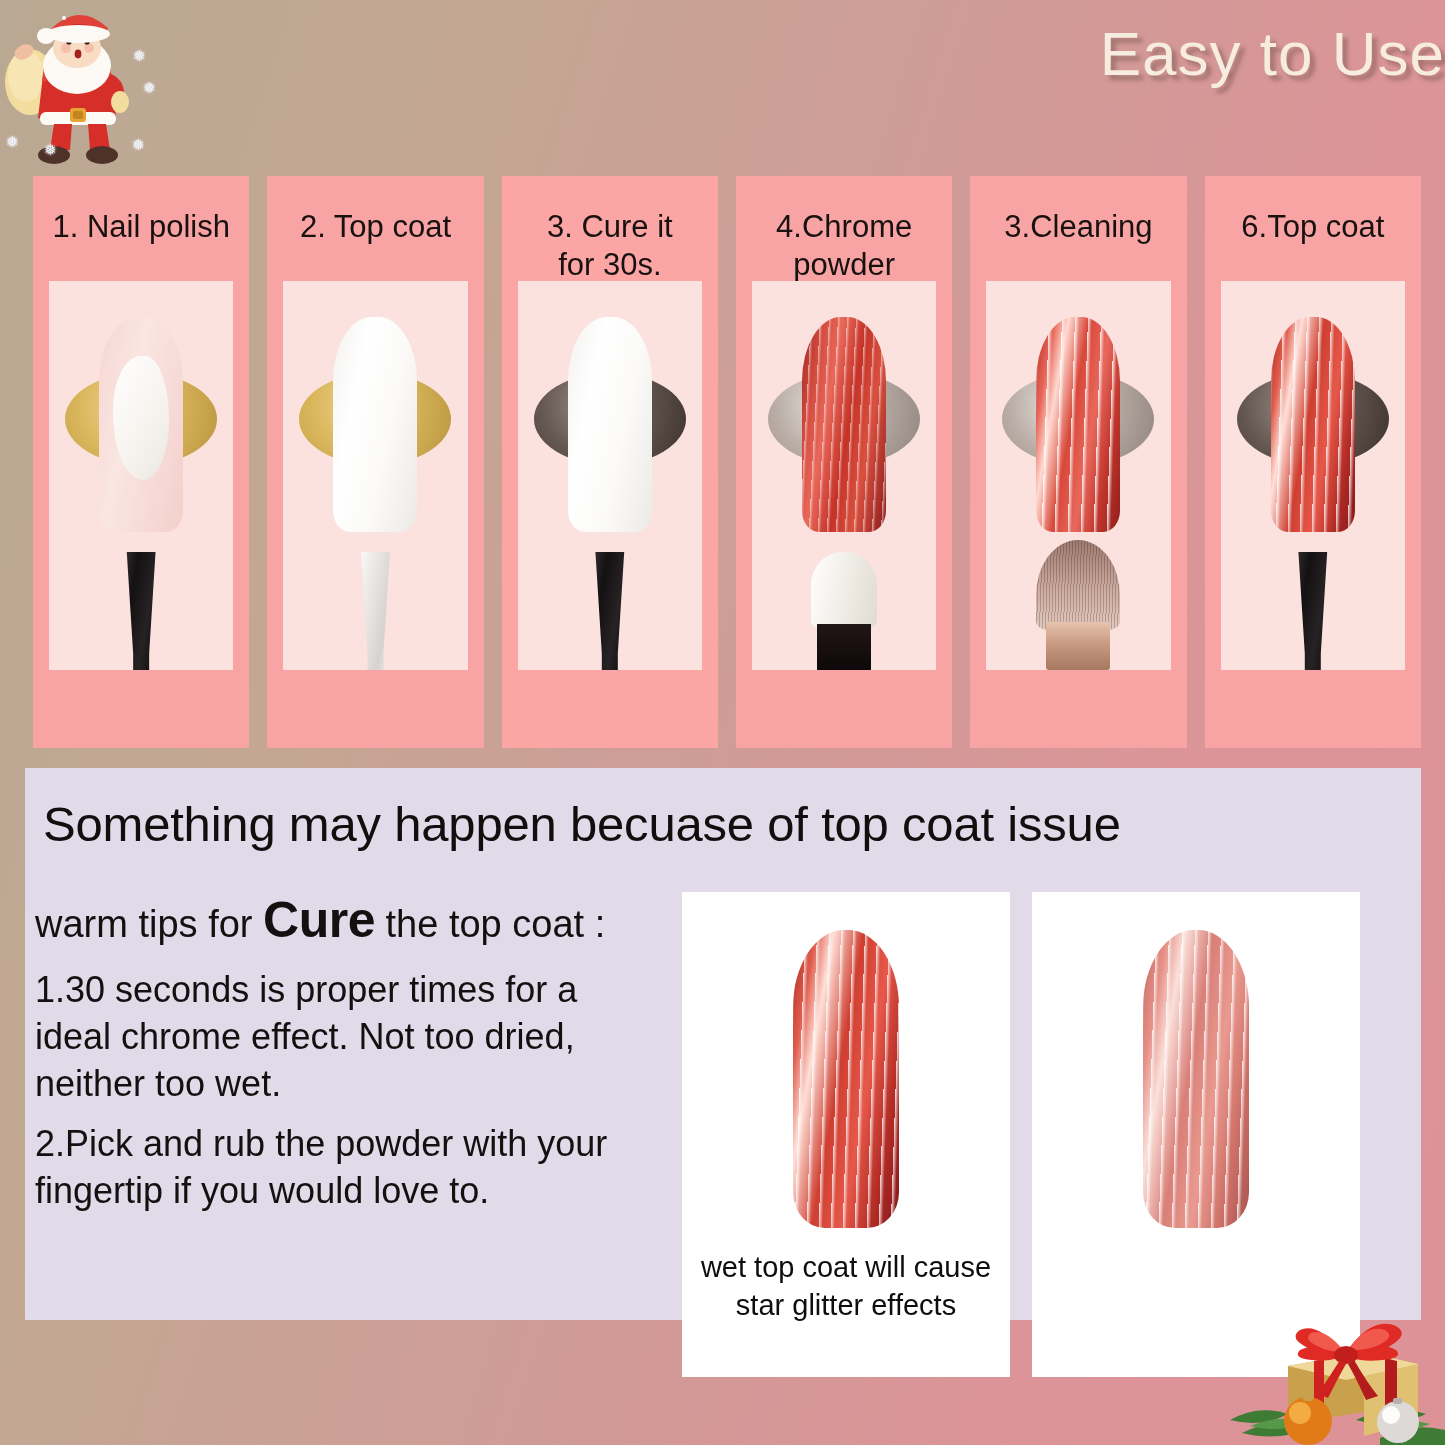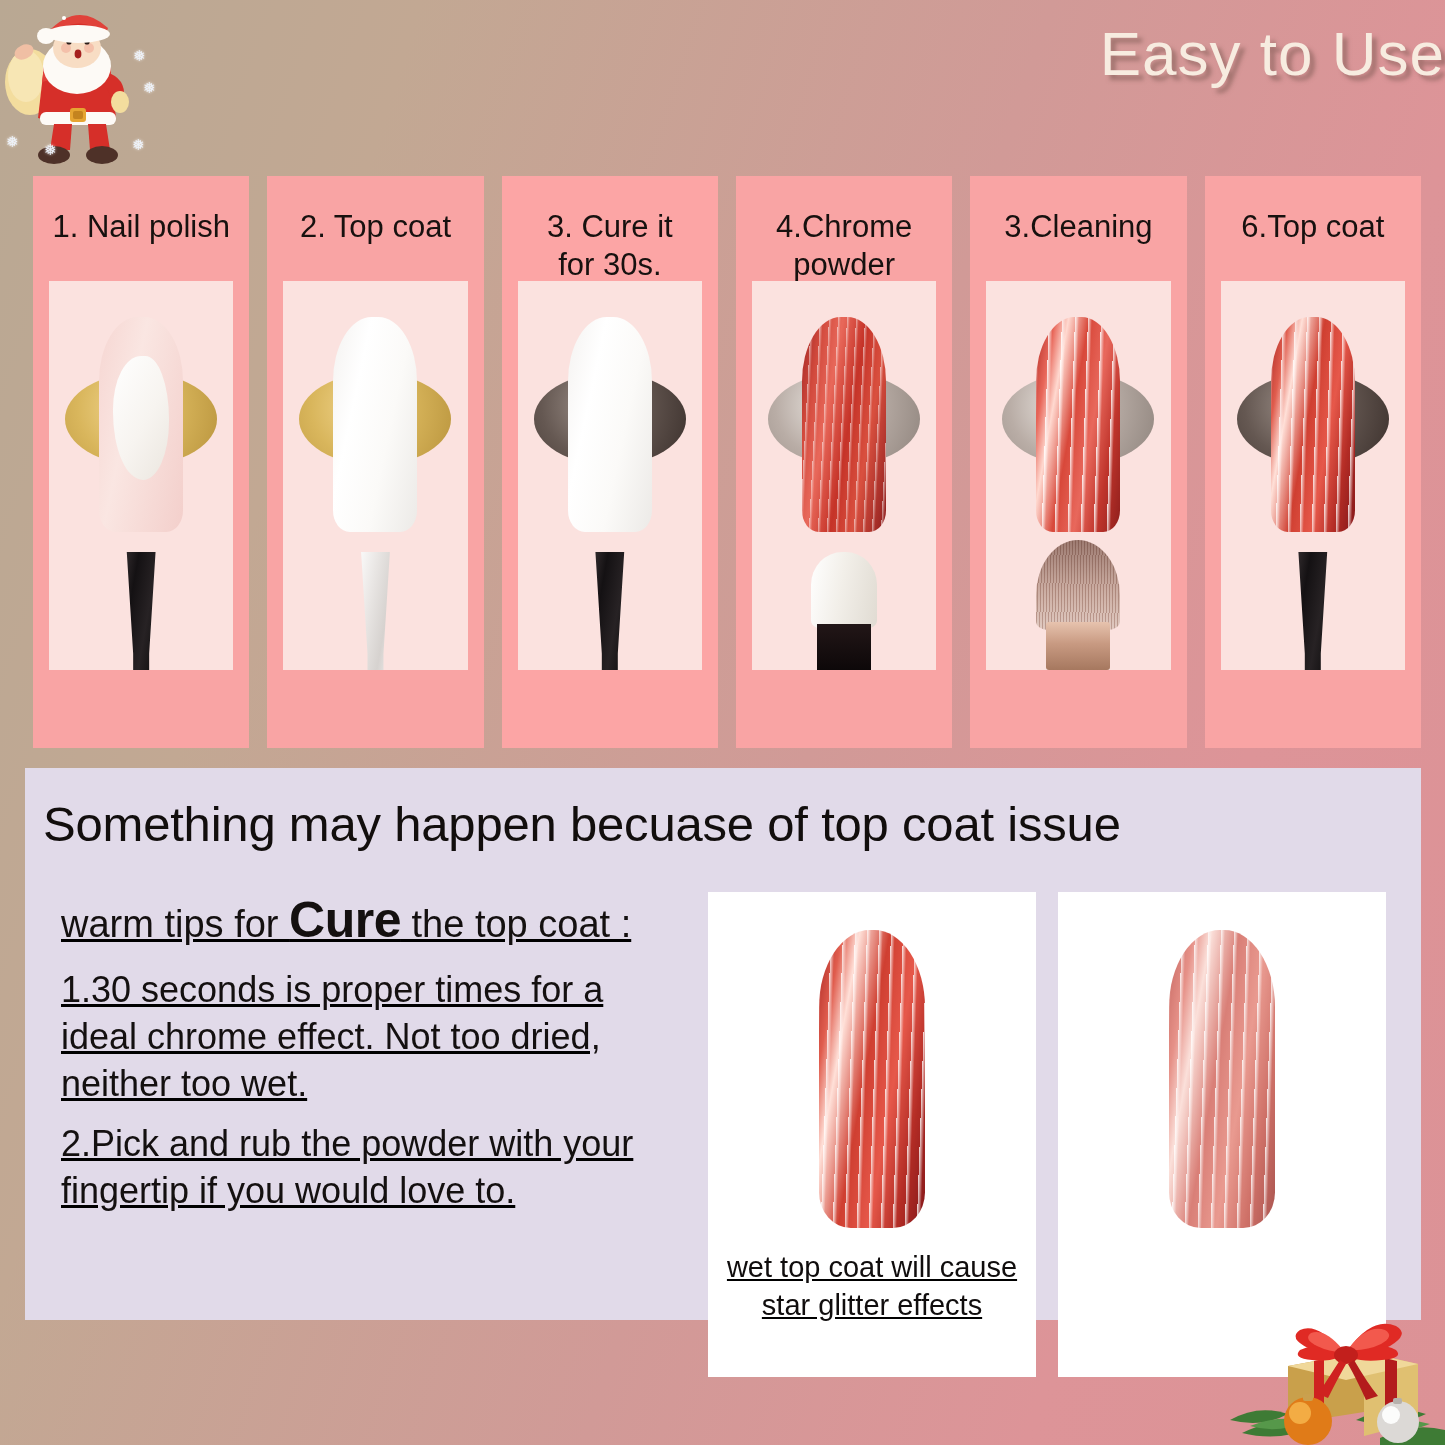--- a/index.html
+++ b/index.html
@@ -110,21 +110,21 @@
 
   
   .panel{
     position:absolute; left:25px; top:768px; width:1396px; height:552px;
     background:#e1dae9;
   }
   .panel-heading{
     font-size:49px; color:#120e0d; padding:28px 0 0 18px; letter-spacing:-.2px;
     white-space:nowrap;
   }
-  .panel-body{ display:flex; gap:22px; padding:36px 18px 0 36px;text-decoration:underline; }
+  .panel-body{ display:flex; gap:22px; padding:36px 18px 0 10px; }
   .tips{ width:625px; }
   .tips-lead{ font-size:38px; color:#141010; line-height:1.3; }
   .tips-lead .cure{ font-size:50px; font-weight:bold; letter-spacing:-.5px; }
   .tip{ font-size:36px; color:#141010; line-height:1.30; margin-top:14px; }
 
   .compare{ display:flex; gap:22px; padding-top:4px; }
   .cmp{ width:328px; background:#ffffff; display:flex; flex-direction:column;
         align-items:center; padding-top:18px; height:485px; }
   .cmp-img{ position:relative; width:100%; height:330px; }
   .cmp-nail{

